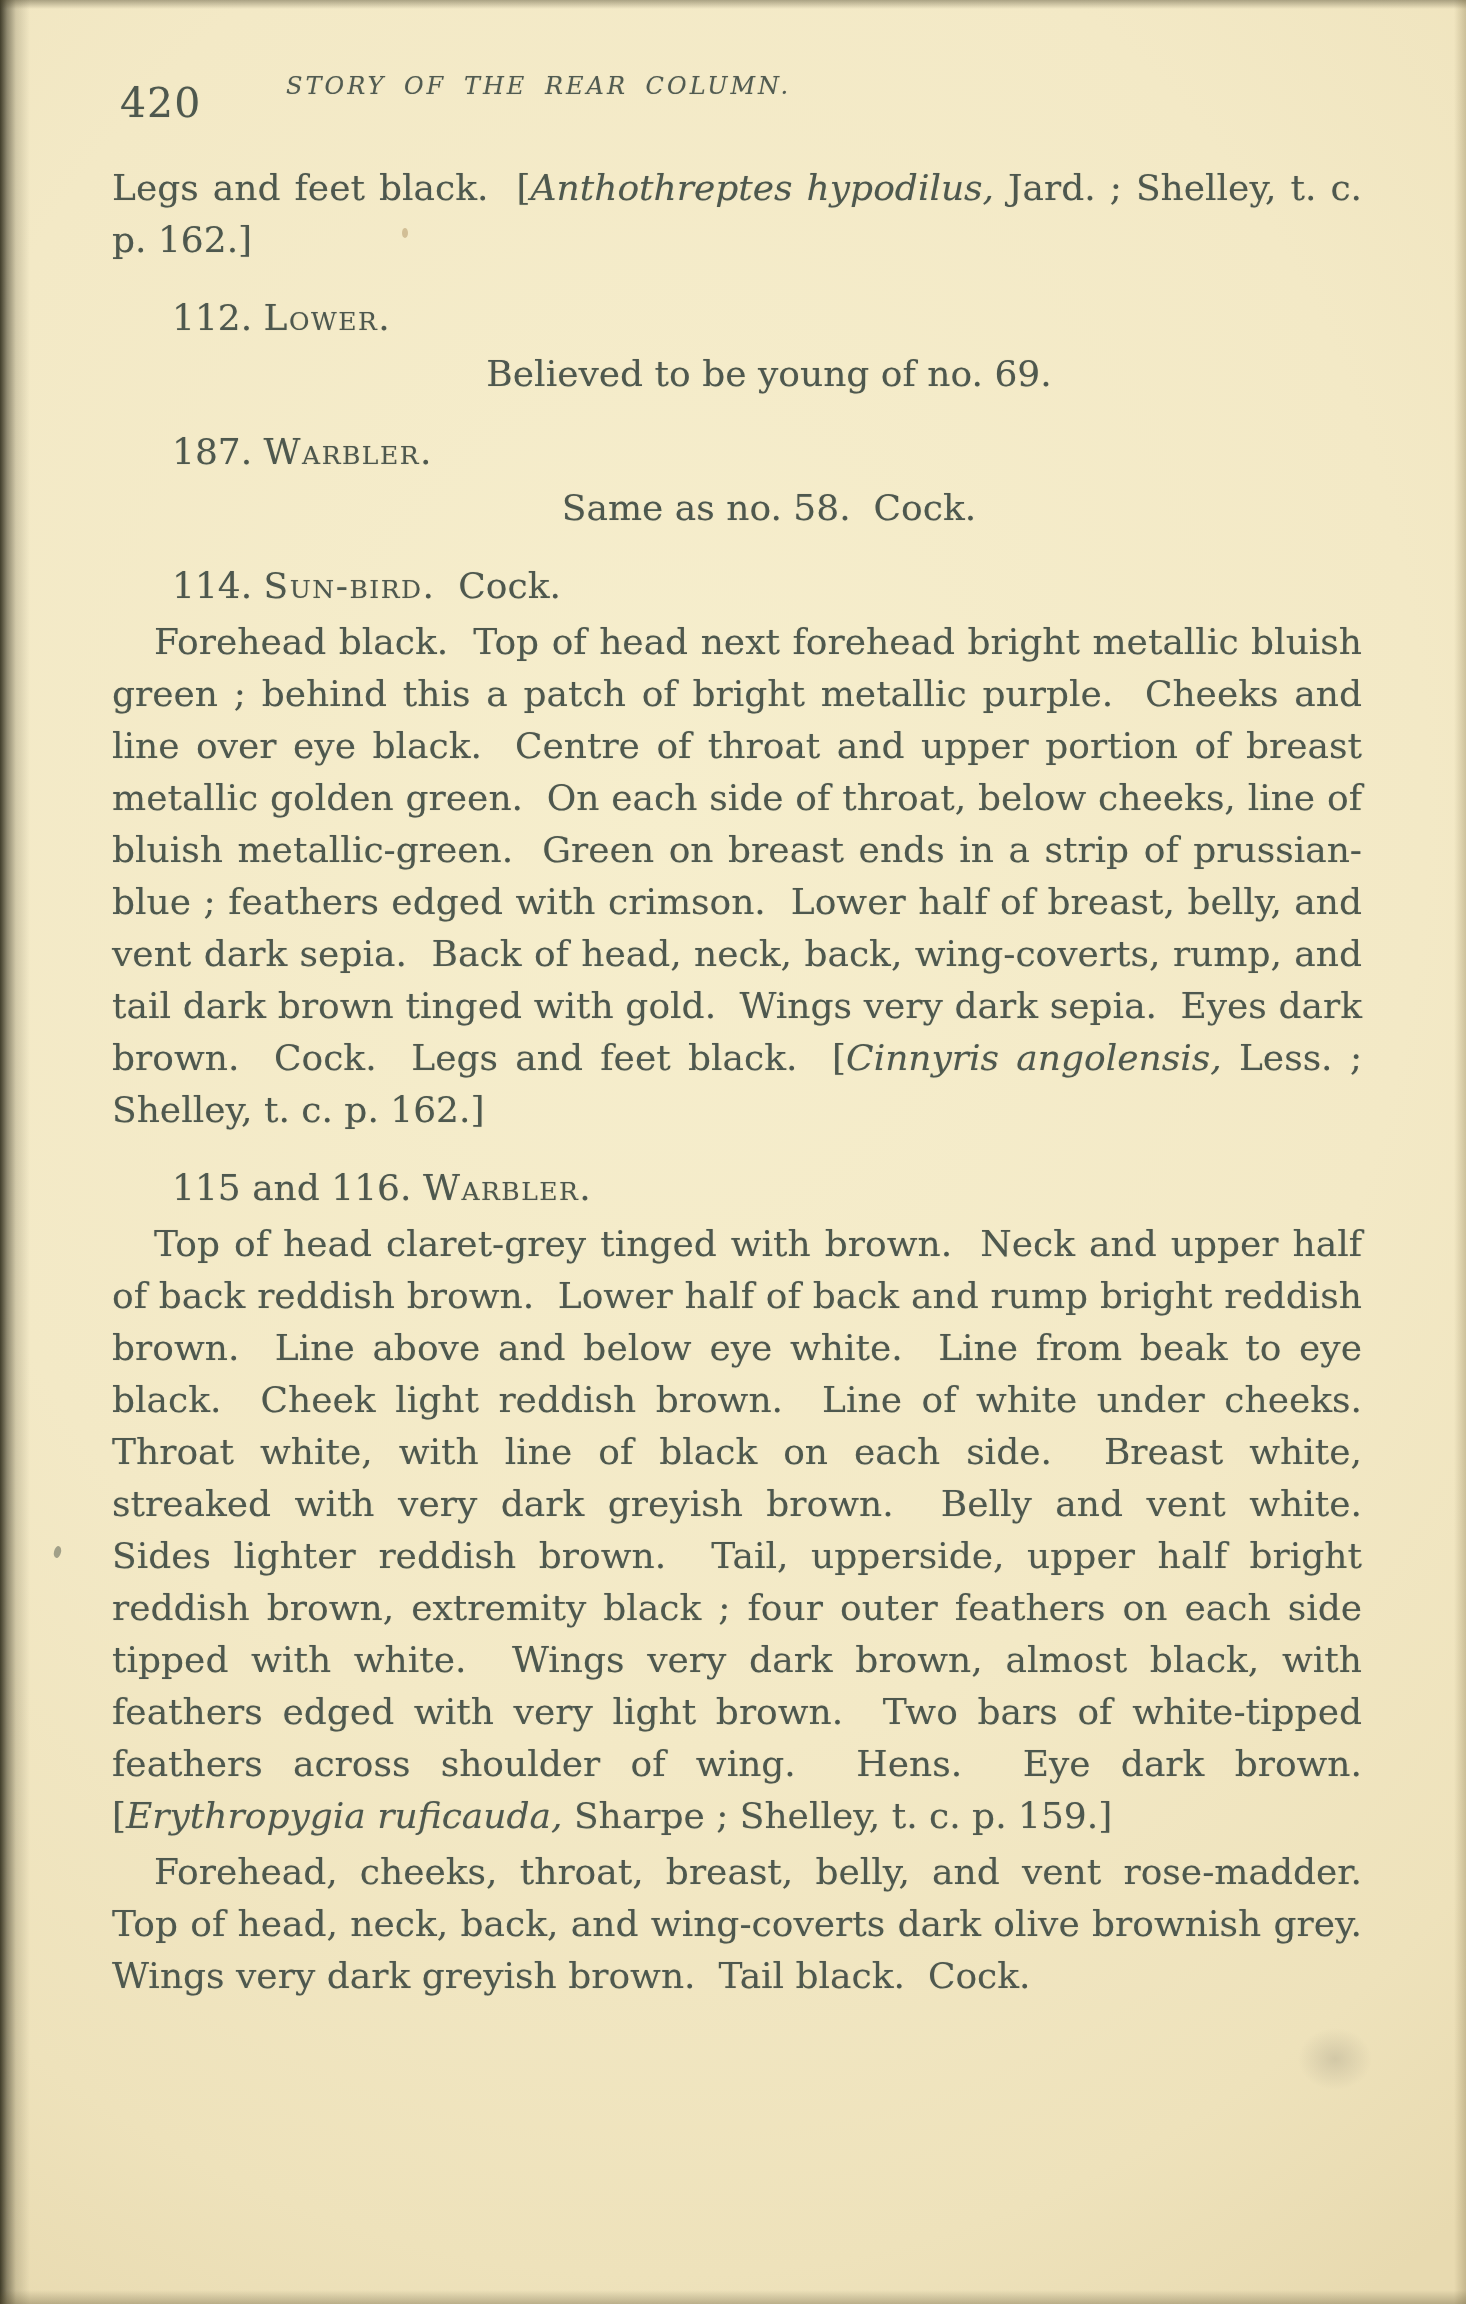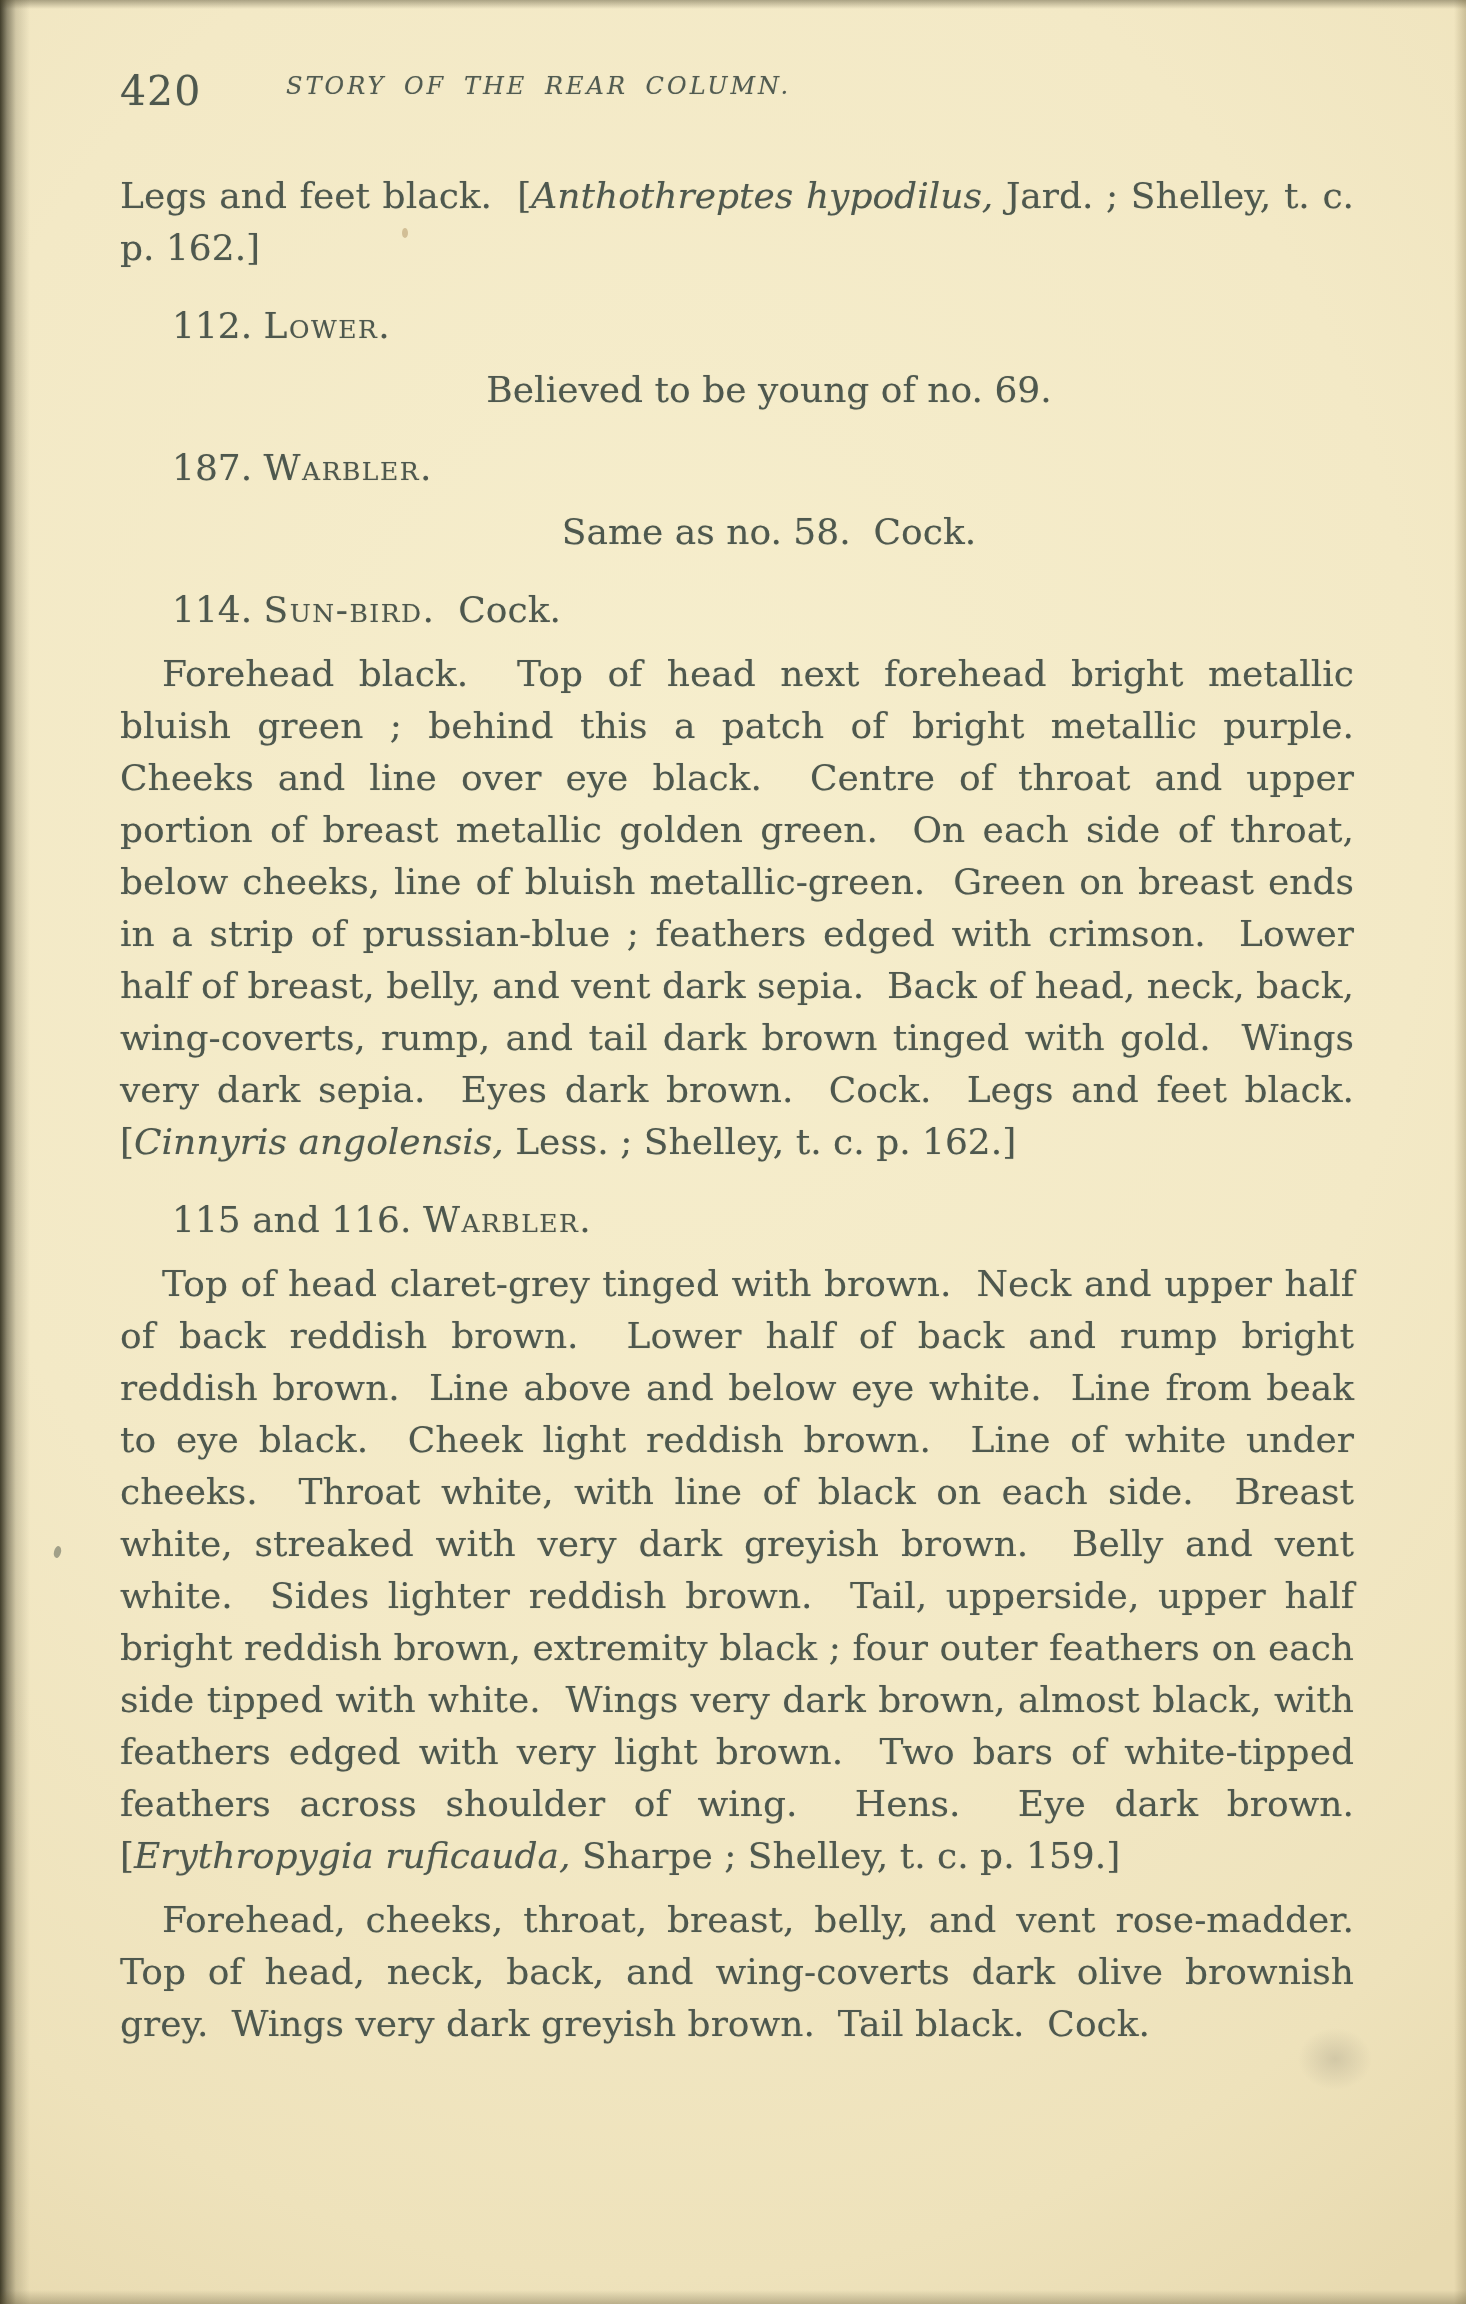--- a/index.html
+++ b/index.html
@@ -22,24 +22,24 @@
     background:linear-gradient(270deg, rgba(120,105,65,.30), rgba(120,105,65,0));}
   .edge-bottom{left:0;right:0;bottom:0;height:14px;
     background:linear-gradient(0deg, rgba(90,80,48,.34), rgba(90,80,48,0));}
   .smudge{position:absolute;left:1298px;top:2028px;width:74px;height:62px;border-radius:50%;
     background:radial-gradient(closest-side, rgba(140,135,118,.28), rgba(140,135,118,0));}
   .speck{position:absolute;border-radius:50%;}
   .speck-1{left:54px;top:1546px;width:7px;height:12px;background:rgba(95,100,88,.55);transform:rotate(14deg);}
   .speck-2{left:402px;top:228px;width:6px;height:10px;background:rgba(160,125,75,.40);}
   .running-head, .text-block{text-shadow:0 0 1px rgba(78,88,78,.32);}
   .running-head{position:absolute;top:66px;left:0;right:0;height:64px;}
-  .pagenum{position:absolute;left:120px;top:1px;font-size:41px;letter-spacing:1px;}
+  .pagenum{position:absolute;left:120px;top:13px;font-size:41px;letter-spacing:1px;}
   .title{position:absolute;left:286px;top:6px;font-style:italic;font-size:24px;letter-spacing:3px;word-spacing:7px;color:#515b51;}
   .text-block{position:absolute;top:158px;left:108px;width:1258px;}
-  .para{margin:12px;font-size:36px;line-height:52px;text-align:justify;white-space:pre-wrap;text-indent:42px;}
+  .para{margin:4px;font-size:36px;line-height:52px;text-align:justify;white-space:pre-wrap;text-indent:42px;}
   .noindent{text-indent:0;}
   .short{text-align:center;text-indent:64px;}
   .heading{margin:26px 0 0 0;font-size:36px;line-height:52px;white-space:pre-wrap;text-indent:64px;}
   .sc{font-variant:small-caps;letter-spacing:1.5px;}
   .it{font-style:italic;}
 </style>
 </head>
 <body>
 
 <div class="page">

